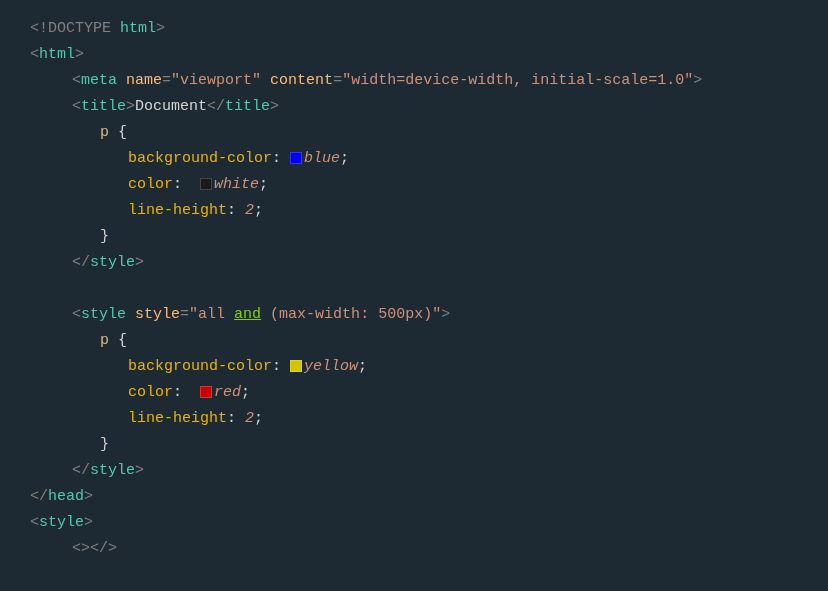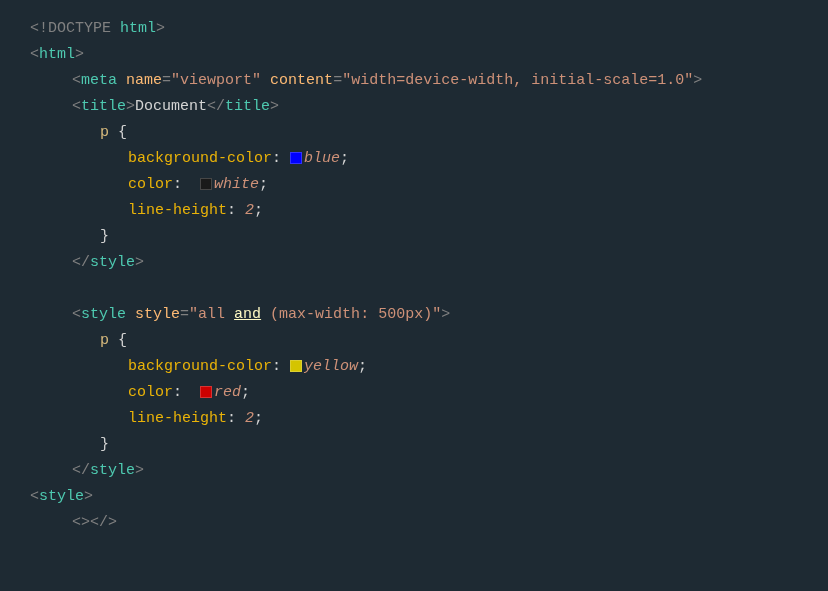--- a/index.html
+++ b/index.html
@@ -94,21 +94,21 @@
     <span class="punct">}</span>
   </div>
 
   <div class="line indent2">
     <span class="tag">&lt;/<span class="tag-name">style</span>&gt;</span>
   </div>
 
   <div class="line">&nbsp;</div>
 
   <div class="line indent2">
-    <span class="tag">&lt;<span class="tag-name">style</span> <span class="attr-name">style</span>=<span class="attr-val">"all <span style="color:#fef9c3;text-decoration:underline;">and</span> (max-width: 500px)"</span>&gt;</span>
+    <span class="tag">&lt;<span class="tag-name">style</span> <span class="attr-name">style</span>=<span class="attr-val">"all <span style="color:#84cc16;text-decoration:underline;">and</span> (max-width: 500px)"</span>&gt;</span>
   </div>
 
   <div class="line indent3">
     <span class="selector">p </span><span class="punct">{</span>
   </div>
 
   <div class="line" style="padding-left: 128px;">
     <span class="prop">background-color</span><span class="punct">: </span><span class="color-swatch" style="background-color:#d4c400;"></span><span class="value">yellow</span><span class="punct">;</span>
   </div>
 
@@ -121,20 +121,23 @@
   </div>
 
   <div class="line indent3">
     <span class="punct">}</span>
   </div>
 
   <div class="line indent2">
     <span class="tag">&lt;/<span class="tag-name">style</span>&gt;</span>
   </div>
 
+  <div class="line">
+    <span class="tag">&lt;/<span class="tag-name">head</span>&gt;</span>
+  </div>
 
   <div class="line">
     <span class="tag">&lt;<span class="tag-name">style</span>&gt;</span>
   </div>
 
   <div class="line indent2">
     <span class="tag">&lt;&gt;&lt;/&gt;</span>
   </div>
 
 </div>

